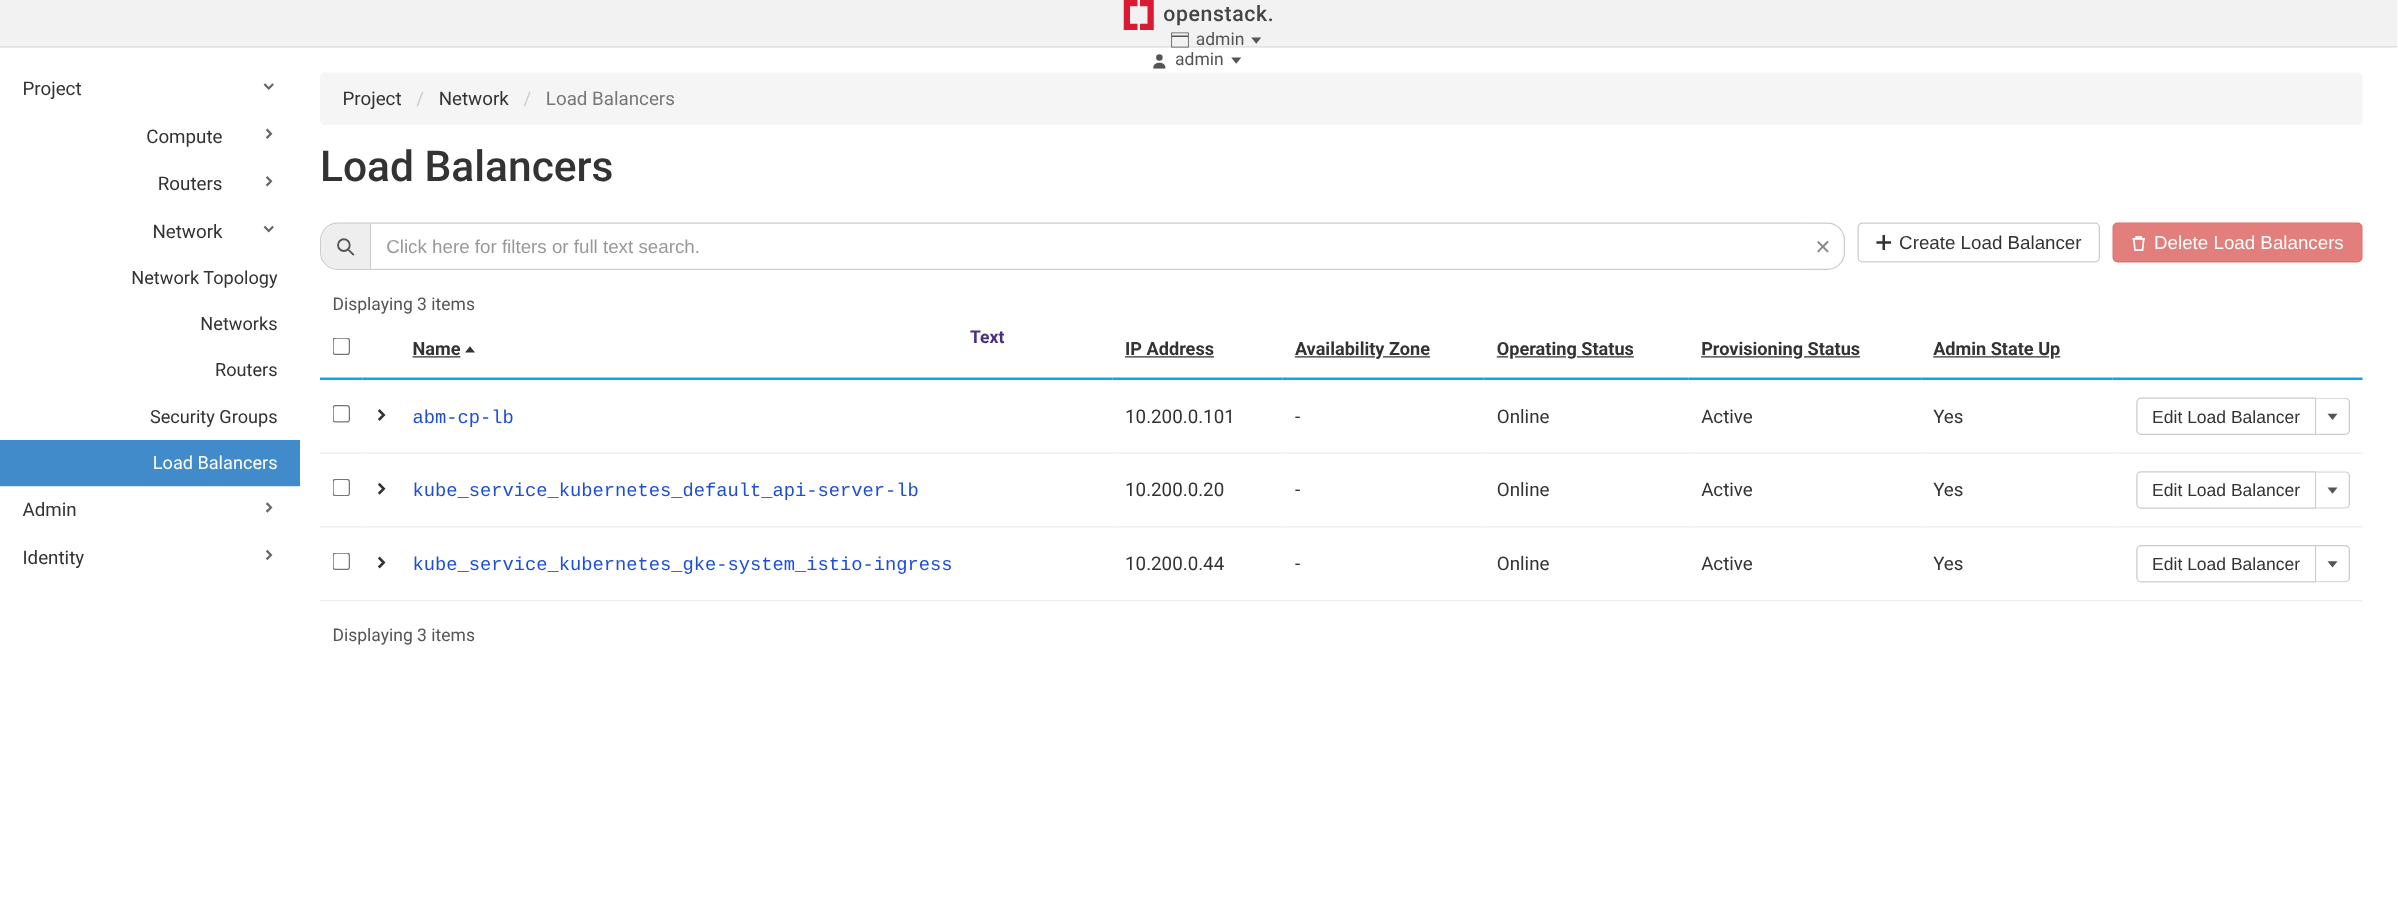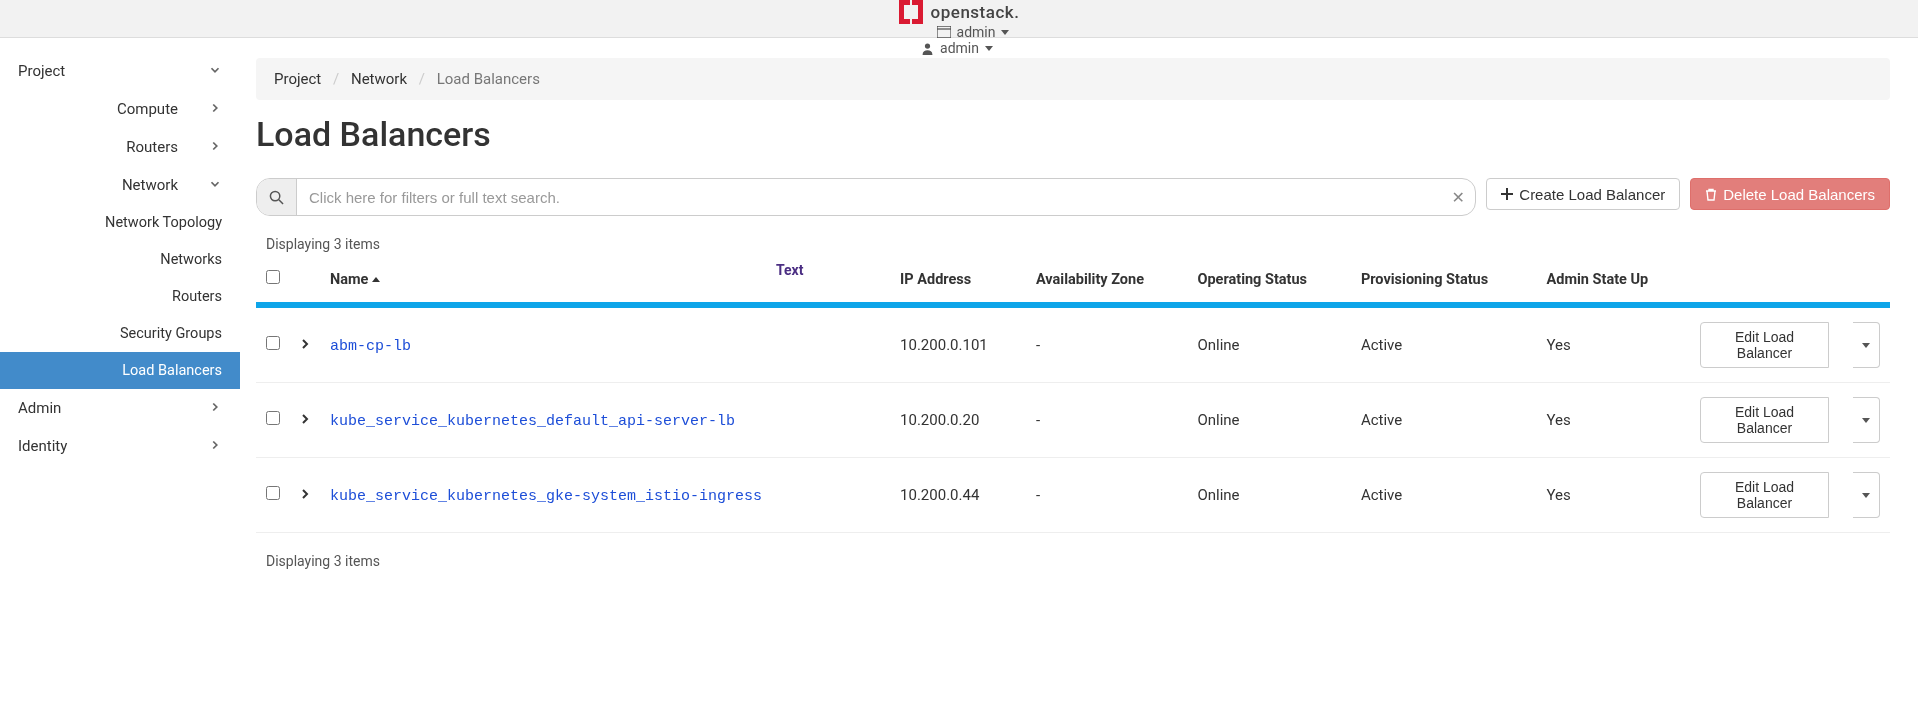--- a/index.html
+++ b/index.html
@@ -91,28 +91,28 @@
 .search-wrap { flex:1; display:flex; border:1px solid #ccc; border-radius:14px; overflow:hidden; height:38px; }
 .search-ico { width:40px; background:#eee; border-right:1px solid #ccc; display:flex; align-items:center; justify-content:center; color:#555; }
 .search-input { flex:1; border:none; padding:0 12px; font-size:15px; color:#333; outline:none; }
 .search-input::placeholder { color:#999; }
 .clear-ico { width:34px; display:flex; align-items:center; justify-content:center; color:#888; cursor:pointer; font-size:16px; }
 .btn { border:1px solid #ccc; background:#fff; border-radius:4px; padding:0 14px; height:32px; display:flex; align-items:center; gap:6px; font-size:15px; cursor:pointer; color:#333; }
 .btn.danger { background:#d9534f; border-color:#d43f3a; color:#fff; opacity:0.75; }
 
 .count-text { font-size:14px; color:#555; margin: 20px 0 4px 10px; }
 table.lb { width:100%; border-collapse:collapse; }
-table.lb th { text-align:left; font-weight:700; padding:14px 10px; border-bottom:6px solid #0ea5e9; font-size:14.5px; color:#333; }
+table.lb th { text-align:left; font-weight:700; padding:14px 10px; border-bottom:2px solid #0ea5e9; font-size:14.5px; color:#333;text-decoration:underline; }
 table.lb td { padding:14px 10px; border-bottom:1px solid #eee; font-size:15px; color:#333; vertical-align:middle; }
 table.lb th.chkcol, table.lb td.chkcol { width:34px; text-align:center; }
 table.lb th.expcol, table.lb td.expcol { width:28px; }
 .sort-caret { width:0;height:0;border-left:4px solid transparent;border-right:4px solid transparent;border-bottom:5px solid #333; display:inline-block; margin-left:4px; vertical-align:middle; }
 .row-link { color:#1d4ed8; text-decoration:none; cursor:pointer;font-family:Liberation Mono, monospace; }
 .exp-chev { color:#333; cursor:pointer; }
-.row-btn-group { display:flex; justify-content:flex-end;gap:24px; }
+.row-btn-group { display:flex; justify-content:flex-end; }
 .row-btn { border:1px solid #ccc; background:#fff; padding:6px 12px; font-size:14px; cursor:pointer; border-radius:4px 0 0 4px; color:#333; }
 .row-btn-dd { border:1px solid #ccc; border-left:none; background:#fff; padding:6px 9px; cursor:pointer; border-radius:0 4px 4px 0; display:flex; align-items:center; }
 .text-anno { position:absolute; color:#4b2e83; font-weight:700; font-size:14px; }
 input[type=checkbox]{ width:14px; height:14px; }
 </style>
 </head>
 <body>
 
 <div class="topbar">
   <div class="logo-block">

